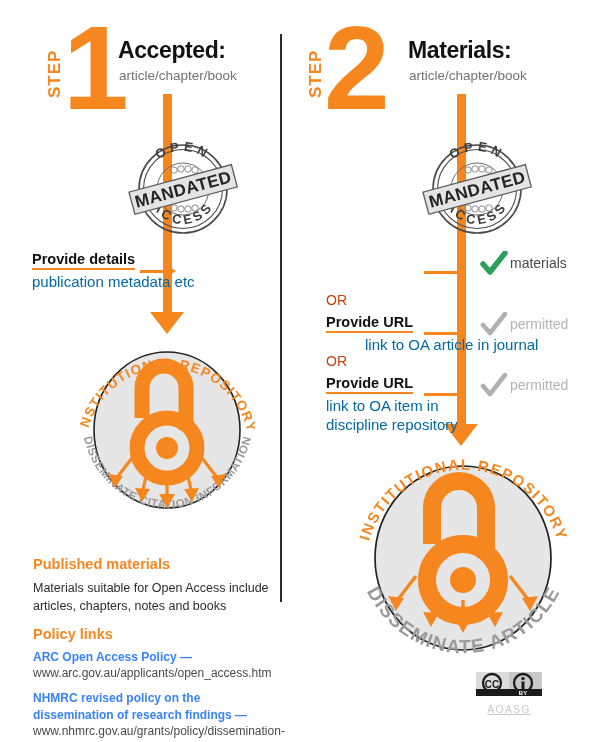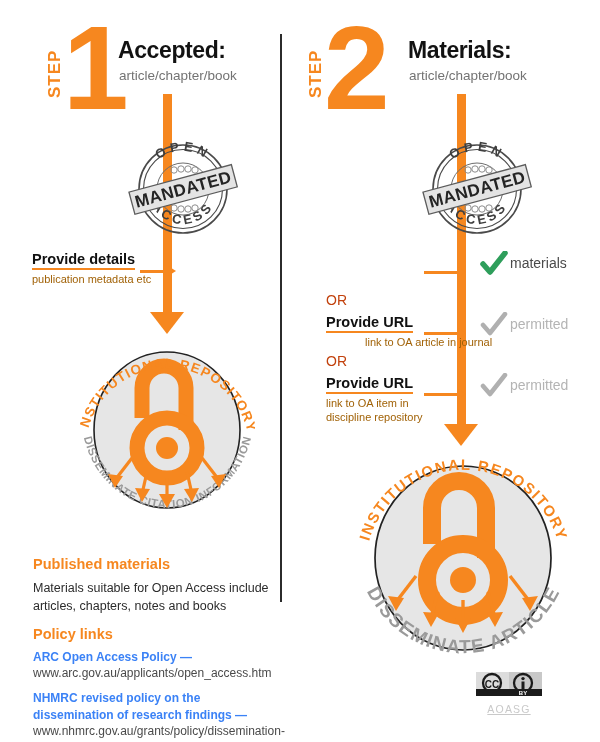--- a/index.html
+++ b/index.html
@@ -69,22 +69,22 @@
   .act-title{
     color:#111;
     font-weight:bold;
     font-size:14.5px;
     white-space:nowrap;
     border-bottom:2.5px solid #F6871F;
     display:inline-block;
     padding-bottom:1px;
   }
   .act-sub{
-    color:#a16207;
-    font-size:11px;
+    color:#0369a1;
+    font-size:15px;
     line-height:1.25;
   }
   .or-word{
     color:#c2410c;
     font-size:14px;
     font-weight:normal;
   }
   .h-arrow-line{height:2.5px;background:#F6871F;}
   .h-arrow-head{
     width:0;height:0;

